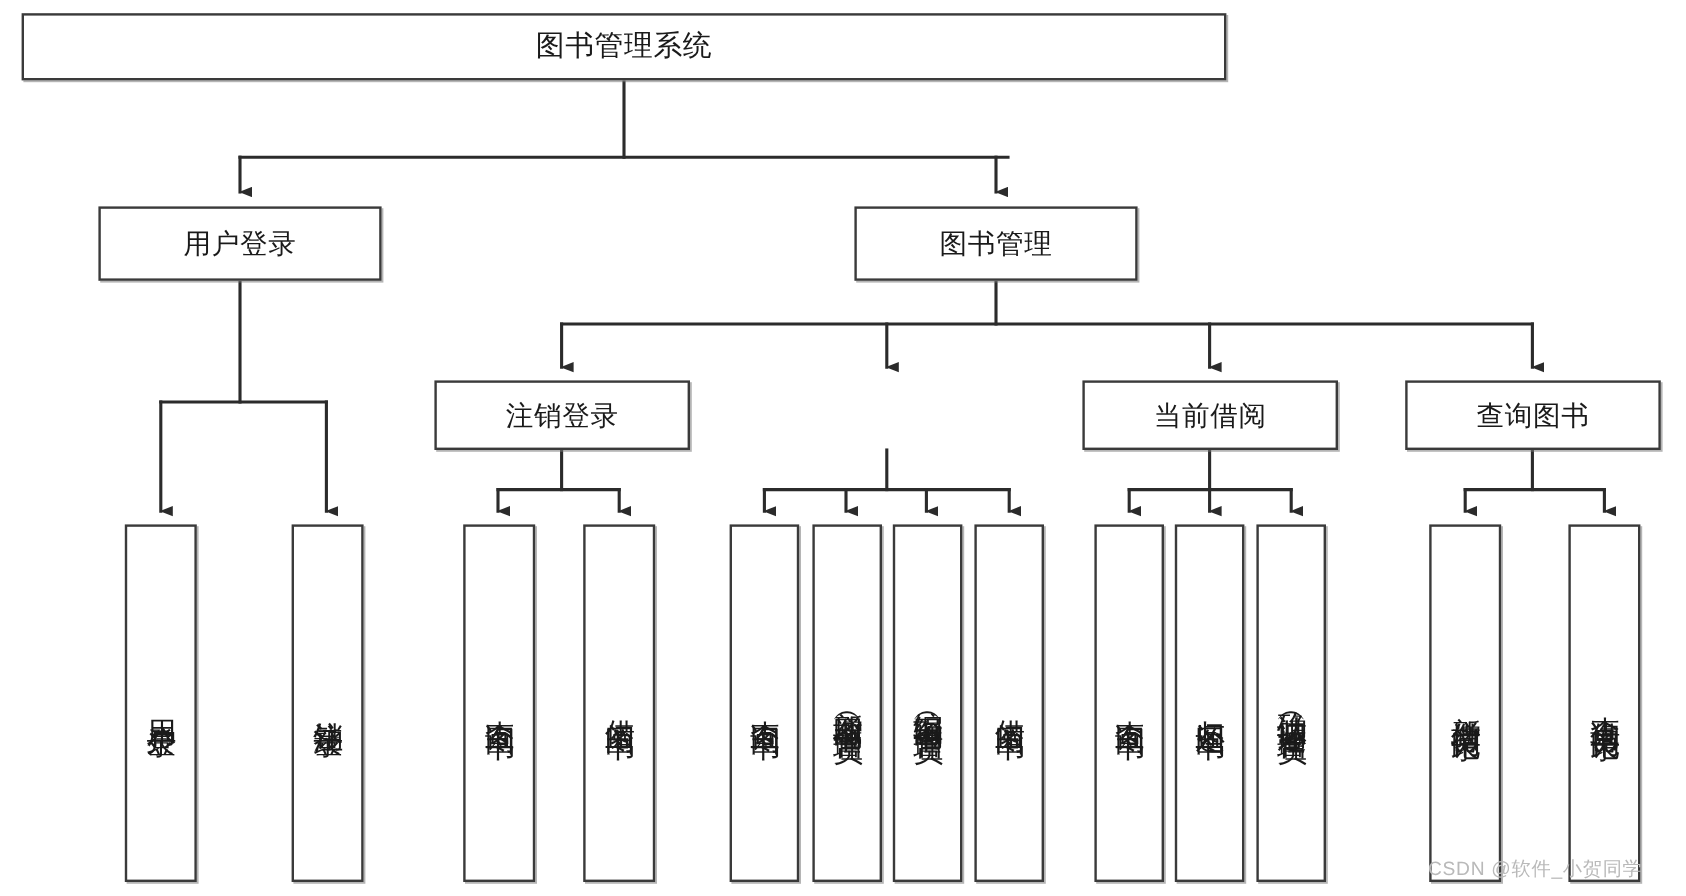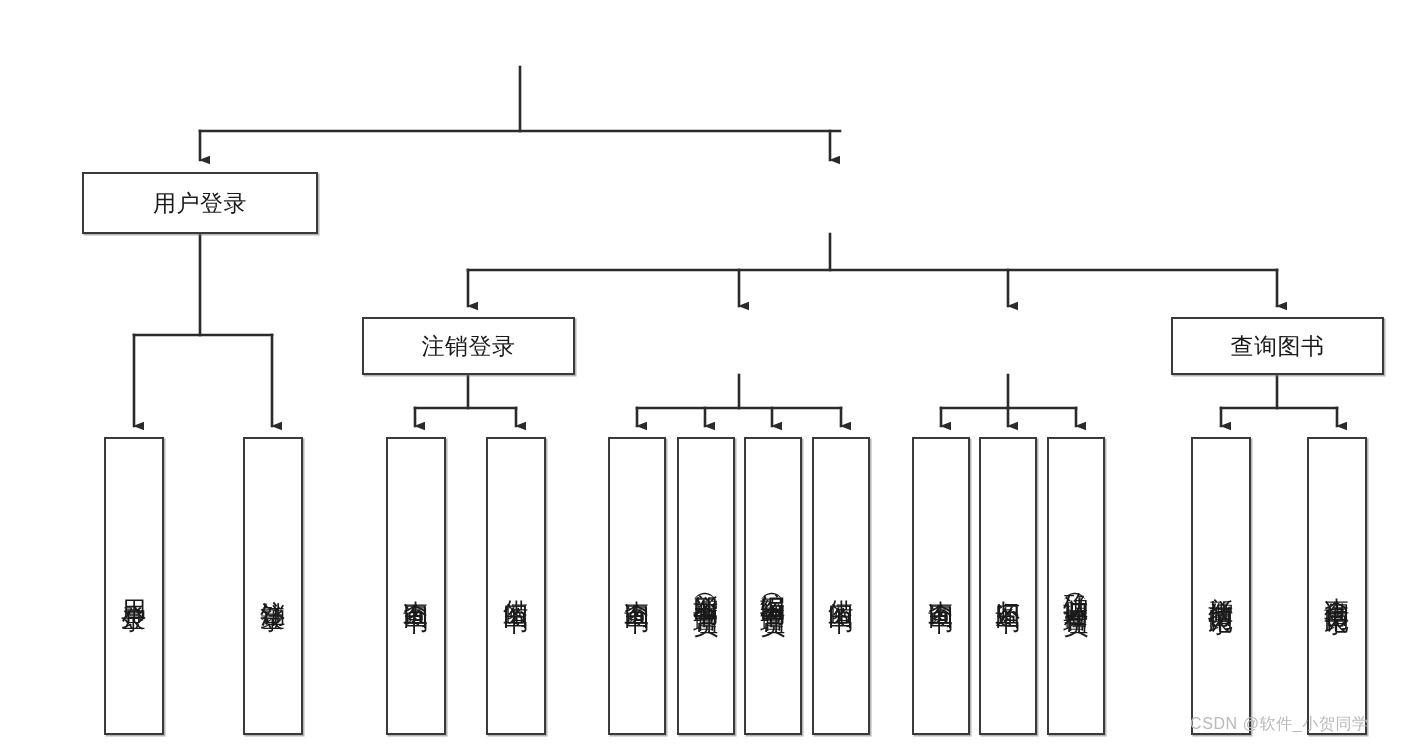--- a/index.html
+++ b/index.html
@@ -118,31 +118,40 @@
       <path d="M 1008 408 L 1008 426" marker-end="url(#arrow)"></path>
       <path d="M 1076 408 L 1076 426" marker-end="url(#arrow)"></path>
 
       <path d="M 1277 375 L 1277 408"></path>
       <path d="M 1221 408 L 1337 408"></path>
       <path d="M 1221 408 L 1221 426" marker-end="url(#arrow)"></path>
       <path d="M 1337 408 L 1337 426" marker-end="url(#arrow)"></path>
     </g>
   </svg>
 
+  <div class="node root horiz" style="left:18px; top:11px; width:1004px; height:56px;">
+    <span class="label">图书管理系统</span>
+  </div>
 
   <div class="node horiz" style="left:82px; top:172px; width:236px; height:62px;">
     <span class="label">用户登录</span>
   </div>
 
+  <div class="node horiz" style="left:712px; top:172px; width:236px; height:62px;">
+    <span class="label">图书管理</span>
+  </div>
 
   <div class="node horiz" style="left:362px; top:317px; width:213px; height:58px;">
     <span class="label">注销登录</span>
   </div>
 
 
+  <div class="node horiz" style="left:902px; top:317px; width:213px; height:58px;">
+    <span class="label">当前借阅</span>
+  </div>
 
   <div class="node horiz" style="left:1171px; top:317px; width:213px; height:58px;">
     <span class="label">查询图书</span>
   </div>
 
   <div class="node vert" style="left:104px; top:437px; width:60px; height:298px;">
     <span class="label">用户登录</span>
   </div>
 
   <div class="node vert" style="left:243px; top:437px; width:60px; height:298px;">

